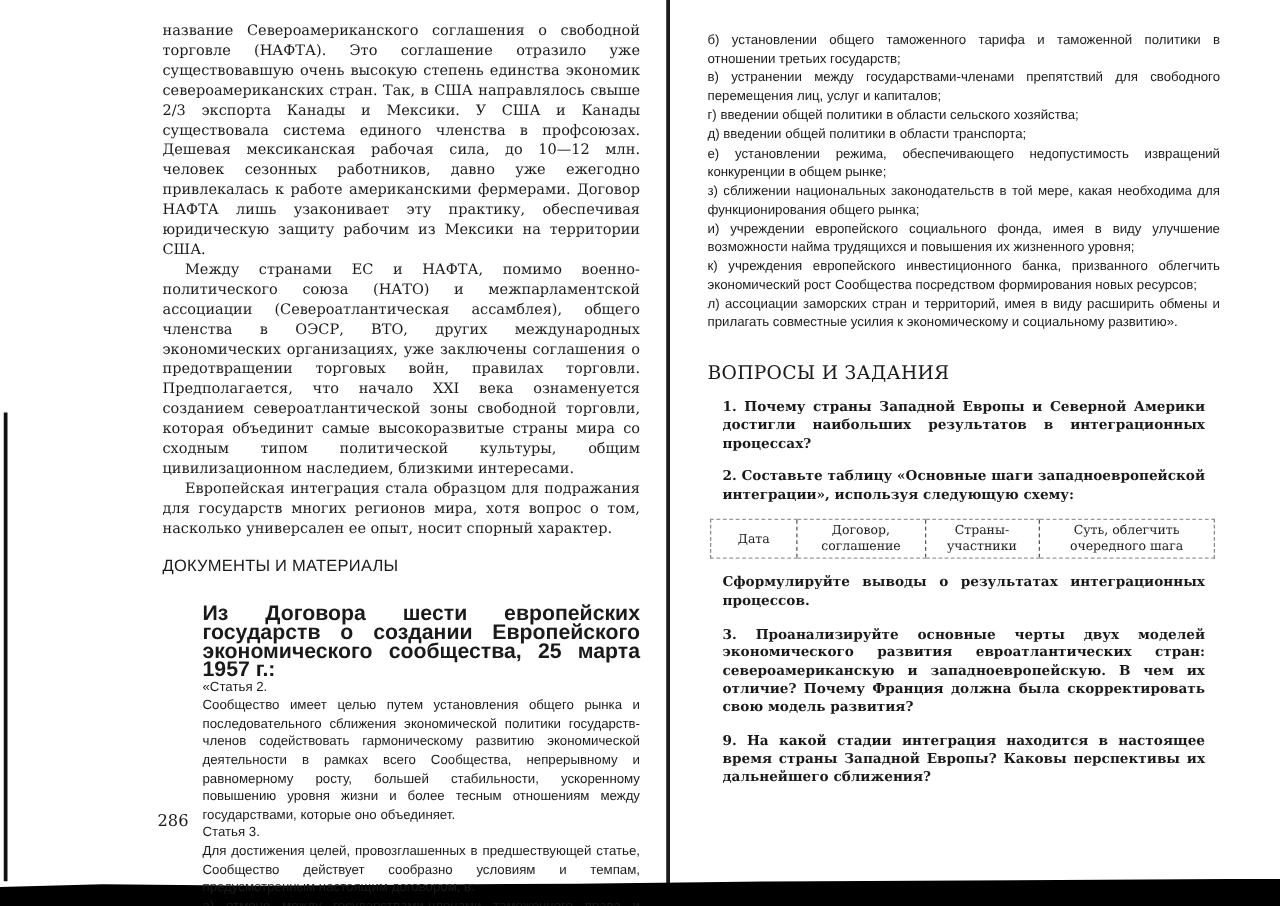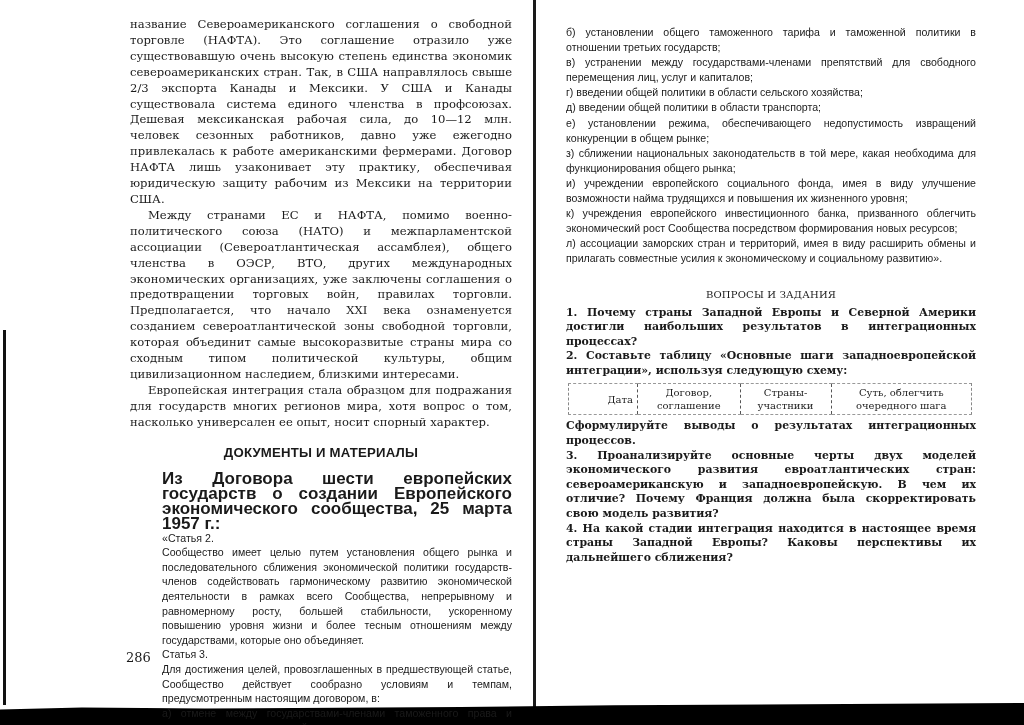--- a/index.html
+++ b/index.html
@@ -10,31 +10,31 @@
   .bottom-band { position: absolute; left: 0; top: 703px; width: 1024px; height: 22px; background: #000;
     clip-path: polygon(0 30%, 8% 20%, 20% 25%, 45% 18%, 60% 10%, 100% 0, 100% 100%, 0 100%); }
   .page { position: absolute; top: 0; }
   .left-page { left: 130px; width: 382px; }
   .right-page { left: 566px; width: 410px; }
   .serif { font-family: "DejaVu Serif", "Liberation Serif", serif; }
   .sans { font-family: "Liberation Sans", "DejaVu Sans", sans-serif; }
   .body-text { font-size: 11.6px; line-height: 15.9px; text-align: justify; margin: 0; }
   .para { margin: 0; text-indent: 18px; }
   .para.first { text-indent: 0; }
-  .heading-sans { font-size: 13.2px; letter-spacing: 0.2px; margin: 14px 0 11px 0; font-weight: bold; text-align: center; }
+  .heading-sans { font-size: 13.2px; letter-spacing: 0.2px; margin: 14px 0 23px 0; font-weight: normal; }
   .doc-block { margin-left: 32px; }
   .doc-title { font-weight: bold; font-size: 17px; line-height: 15px; text-align: justify; margin: 0; }
   .doc-text { font-size: 10.6px; line-height: 14.6px; text-align: justify; margin: 0; }
   .right-text { font-size: 10.6px; line-height: 15.1px; text-align: justify; margin: 0; }
-  .questions-head { font-size: 10px; margin: 22px 0 6px 0; font-weight: normal; letter-spacing: 0.2px; text-align: center; }
-  .q-text { font-size: 10.9px; line-height: 14.6px; text-align: justify; margin: 0; font-weight: bold; }
+  .questions-head { font-size: 15px; margin: 22px 0 6px 0; font-weight: normal; letter-spacing: 0.2px; }
+  .q-text { font-size: 10.9px; line-height: 14.6px; text-align: justify; margin: 12px; font-weight: bold; }
   table.scheme { border-collapse: collapse; margin: 5px 0 4px 2px; width: 404px; }
   table.scheme td { font-family: "DejaVu Serif", "Liberation Serif", serif; font-size: 10px; line-height: 13px;
     text-align: center; padding: 2px 4px; border-left: 1px dashed #555; border-top: 1px dashed #999; border-bottom: 1px dashed #999; color: #222; }
-  table.scheme td:first-child { border-left: 1px dashed #888; width: 60px; text-align: right; }
+  table.scheme td:first-child { border-left: 1px dashed #888; width: 60px; }
   table.scheme td:last-child { border-right: 1px dashed #888; }
   .page-number { position: absolute; left: 126px; top: 650px; font-size: 13px; }
 </style>
 </head>
 <body>
 
 <div class="spread">
   <div class="left-edge"></div>
   <div class="spine"></div>
   <div class="bottom-band"></div>
@@ -80,15 +80,15 @@
         <td>Дата</td>
         <td>Договор, соглашение</td>
         <td>Страны-участники</td>
         <td>Суть, облегчить очередного шага</td>
       </tr>
     </tbody>
       </table>
 
     <p class="serif q-text">Сформулируйте выводы о результатах интеграционных процессов.</p>
     <p class="serif q-text">3. Проанализируйте основные черты двух моделей экономического развития евроатлантических стран: североамериканскую и западноевропейскую. В чем их отличие? Почему Франция должна была скорректировать свою модель развития?</p>
-    <p class="serif q-text">4. На какой стадии интеграция находится в настоящее время страны Западной Европы? Каковы перспективы их дальнейшего сближения?</p>
+    <p class="serif q-text">9. На какой стадии интеграция находится в настоящее время страны Западной Европы? Каковы перспективы их дальнейшего сближения?</p>
   </div>
 </div>
 
 </body></html>

